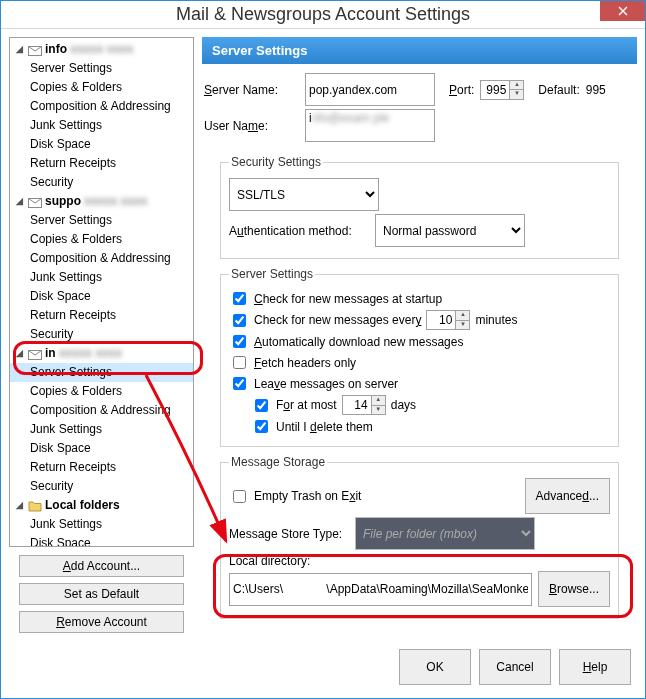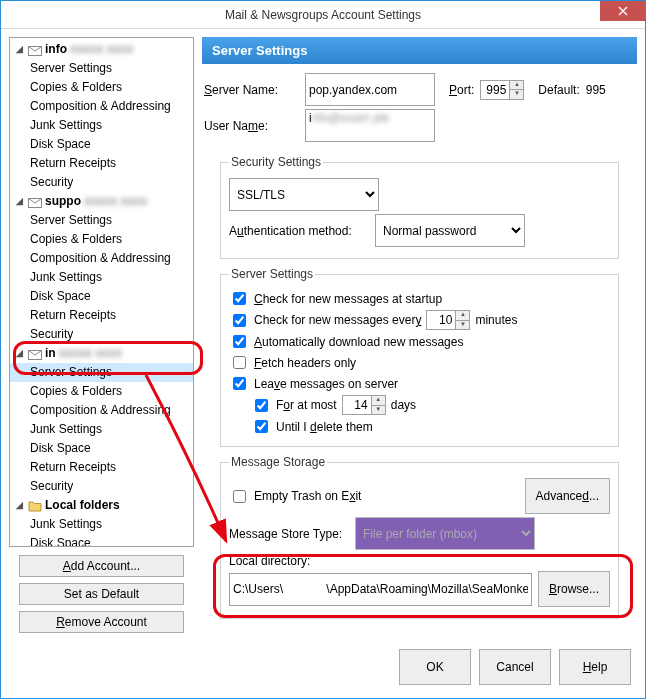--- a/index.html
+++ b/index.html
@@ -1,18 +1,18 @@
 <!DOCTYPE html>
 <html><head>
 <meta charset="utf-8">
 <style>
 * { box-sizing: border-box; font-family: "Segoe UI", Tahoma, sans-serif; font-size: 12px; }
 body { margin: 0; background: #fff; width: 646px; height: 699px; border: 1px solid #2b8dd6; position: relative; }
 .titlebar { background: #fff; height: 28px; display: flex; align-items: center; justify-content: center; position: relative; border-bottom: 1px solid #d9d9d9; }
-.titlebar-text { color: #333; font-size: 12px; }
+.titlebar-text { color: #333; font-size: 18px; }
 .close-btn { position: absolute; right: 0; top: 0; width: 45px; height: 20px; background: #c75050; color: #fff; display: flex; align-items: center; justify-content: center; }
 .close-btn svg { width: 10px; height: 10px; }
 .content { display: flex; padding: 8px; gap: 8px; height: 610px; }
 .sidebar { width: 185px; display: flex; flex-direction: column; }
 .tree { border: 1px solid #a0a0a0; flex: 0 0 510px; overflow: hidden; background: #fff; padding: 2px 0; }
 .tree-row { padding: 1px 4px 1px 20px; white-space: nowrap; overflow: hidden; text-overflow: clip; line-height: 17px; cursor: default; }
 .tree-account { padding-left: 6px; font-weight: bold; display: flex; align-items: center; gap: 3px; }
 .tree-account .tw { width: 9px; display: inline-block; color: #555; font-size: 9px; }
 .tree-account .ic { width: 14px; height: 11px; display: inline-block; }
 .tree-row.selected { background: #cde8ff; }
@@ -21,21 +21,21 @@
 .side-btns button { height: 22px; background: #eee; border: 1px solid #aaa; }
 .main { flex: 1; display: flex; flex-direction: column; }
 .panel-header { background: #3f9ae5; background: linear-gradient(#4aa3ea,#2d84d0); color: #fff; font-weight: bold; padding: 6px 10px; font-size: 13px; }
 .section { margin: 6px 2px; }
 fieldset.section { border: 1px solid #d0d0d0; padding: 6px 8px 8px 8px; margin: 4px 18px; }
 fieldset.section > legend { color: #333; padding: 0 2px; }
 .row { display: flex; align-items: center; gap: 6px; margin: 3px 0; min-height: 22px; }
 .lbl { min-width: 95px; }
 .lbl2 { min-width: 140px; }
 input[type=text], select { border: 1px solid #a0a0a0; padding: 1px 3px; height: 33px; background: #fff; }
-input[type=text]:disabled, select:disabled { background: #4c1d95; color: #888; }
+input[type=text]:disabled, select:disabled { background: #0f172a; color: #888; font-style: italic; }
 .spin { display: inline-flex; border: 1px solid #a0a0a0; height: 20px; }
 .spin input { border: none; width: 28px; text-align: right; padding: 0 3px; }
 .spin .ar { width: 14px; display: flex; flex-direction: column; border-left: 1px solid #a0a0a0; }
 .spin .ar div { flex:1; font-size:6px; line-height:7px; text-align:center; color:#555; background:#eee; }
 .spin .ar div:first-child { border-bottom: 1px solid #a0a0a0; }
 .ck { display: flex; align-items: center; gap: 5px; margin: 2px 0; }
 .ck2 { margin-left: 22px; }
 .u { text-decoration: underline; }
 .btn { background: #eee; border: 1px solid #aaa; padding: 2px 10px; height: 36px; }
 .footer { display: flex; justify-content: flex-end; gap: 8px; padding: 10px 14px; }

